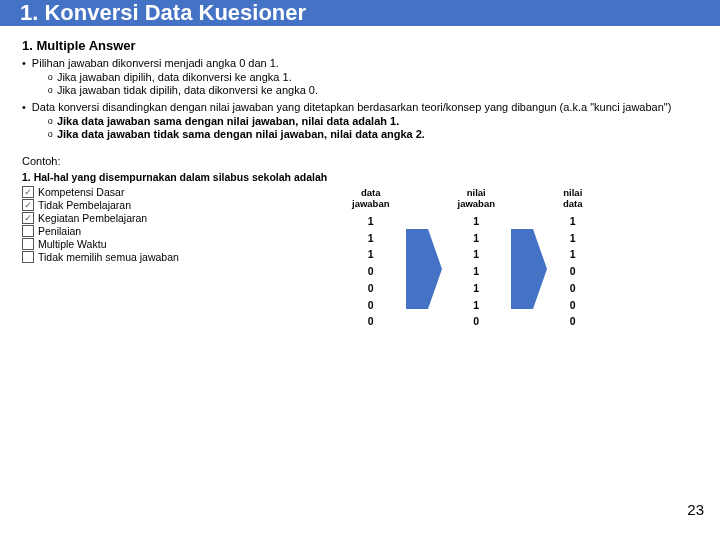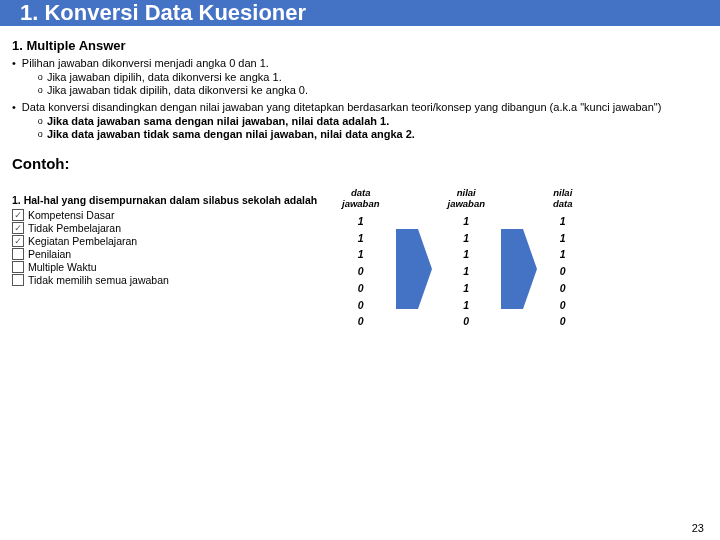--- a/index.html
+++ b/index.html
@@ -17,21 +17,21 @@
       padding: 0 20px;
       margin-bottom: 12px;
     }
     .header h1 {
       color: #ffffff;
       font-size: 22px;
       font-weight: bold;
     }
 
     .content {
-      padding: 0 12px;
+      padding: 0 22px;
     }
 
     .section-title {
       font-size: 13px;
       font-weight: bold;
       margin-bottom: 4px;
       color: #000;
     }
 
     .tipe-data {
@@ -80,23 +80,23 @@
       font-size: 9px;
       margin-top: 1px;
       flex-shrink: 0;
     }
 
     .bold-text {
       font-weight: bold;
     }
 
     .contoh-label {
-      font-size: 15px;
-      font-weight: bold;
-      margin-bottom: 22px;
+      font-size: 11px;
+      font-weight: normal;
+      margin-bottom: 4px;
     }
 
     .question-box {
       border: none;
     }
 
     .question-num {
       font-size: 10.5px;
       font-weight: bold;
       margin-bottom: 3px;
@@ -148,23 +148,23 @@
 
     .arrow-section {
       display: flex;
       align-items: center;
       justify-content: center;
       padding-top: 28px;
     }
 
     .page-number {
       position: absolute;
-      bottom: 6px;
+      bottom: 22px;
       right: 16px;
-      font-size: 11px;
+      font-size: 15px;
       color: #000;
     }
 
     .nilai-jawaban-col {
       display: flex;
       flex-direction: column;
       align-items: center;
     }
 
     .nilai-data-col {
@@ -183,21 +183,20 @@
     .contoh-and-question {
       width: 330px;
       flex-shrink: 0;
     }
 
     .cols-wrapper {
       display: flex;
       align-items: center;
       gap: 16px;
       padding-top: 32px;
-      font-style: italic;
     }
 
     .data-jawaban-header {
       font-size: 9.5px;
       font-weight: bold;
       text-align: center;
       color: #000;
       line-height: 1.2;
       margin-bottom: 4px;
     }

